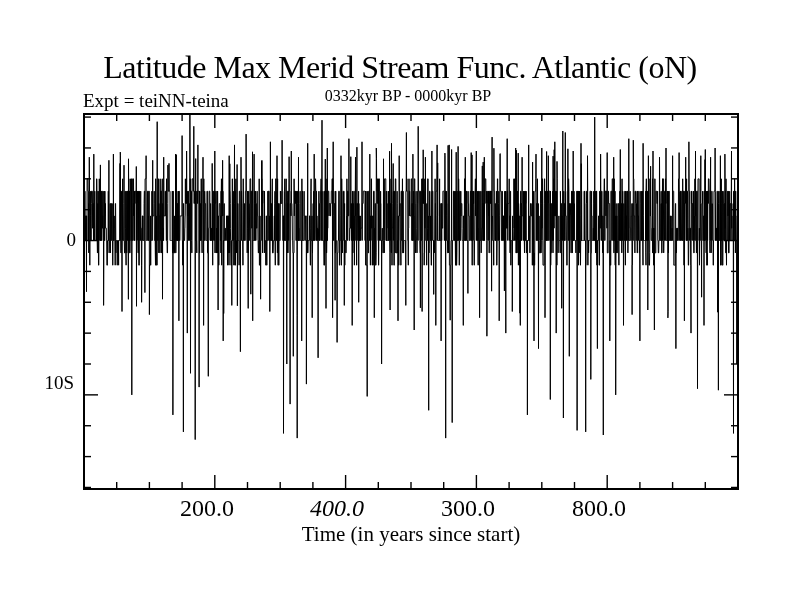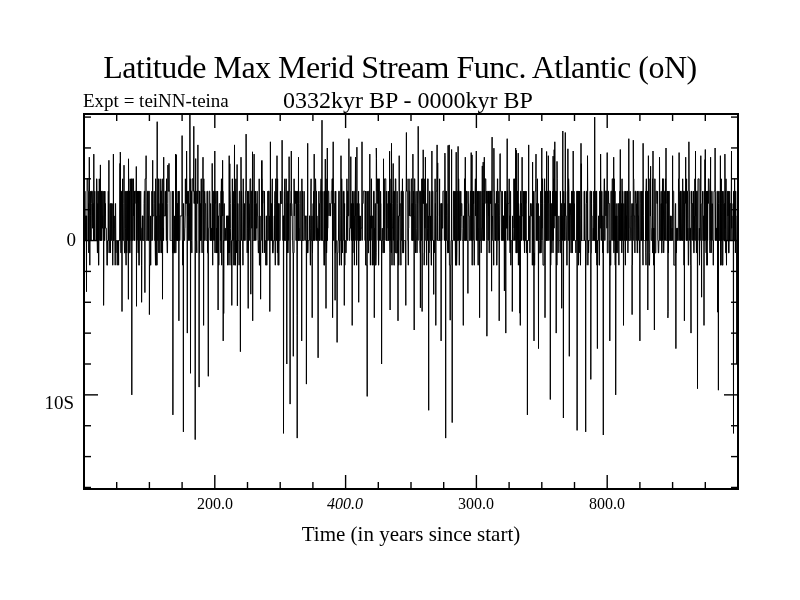--- a/index.html
+++ b/index.html
@@ -1,26 +1,26 @@
 <!DOCTYPE html>
 <html><head>
 <meta charset="utf-8">
 <style>
   html,body{margin:0;padding:0;background:#ffffff;}
   #screen{position:relative;width:800px;height:600px;background:#ffffff;overflow:hidden;
           font-family:"Liberation Serif", serif;color:#000000;}
   .abs{position:absolute;white-space:nowrap;}
   #title{left:0;top:49px;width:800px;text-align:center;font-size:32px;letter-spacing:-0.5px;}
   #expt-label{left:83px;top:90px;font-size:19px;}
-  #range-label{left:258px;top:87px;width:300px;text-align:center;font-size:24px;}
+  #range-label{left:258px;top:87px;width:300px;text-align:center;font-size:16px;}
   #months-label{left:557px;top:87px;width:200px;text-align:right;font-size:20px;}
   .ytick-label{font-size:19px;text-align:right;}
   #ylab-0{left:38px;top:229px;width:38px;}
-  #ylab-10s{left:28px;top:392px;width:46px;}
-  .xtick-label{font-size:16px;width:70px;text-align:center;top:495px;}
+  #ylab-10s{left:28px;top:372px;width:46px;}
+  .xtick-label{font-size:24px;width:70px;text-align:left;top:495px;}
   #xlab-200{left:180px;} #xlab-400{left:310px;font-style:italic;} #xlab-600{left:441px;} #xlab-800{left:572px;}
   #xaxis-title{left:261px;top:522px;width:300px;text-align:center;font-size:21px;}
   svg{position:absolute;left:0;top:0;}
 </style>
 </head>
 <body>
 
 <div id="screen">
 
   <div id="title" class="abs">Latitude Max Merid Stream Func. Atlantic (oN)</div>

